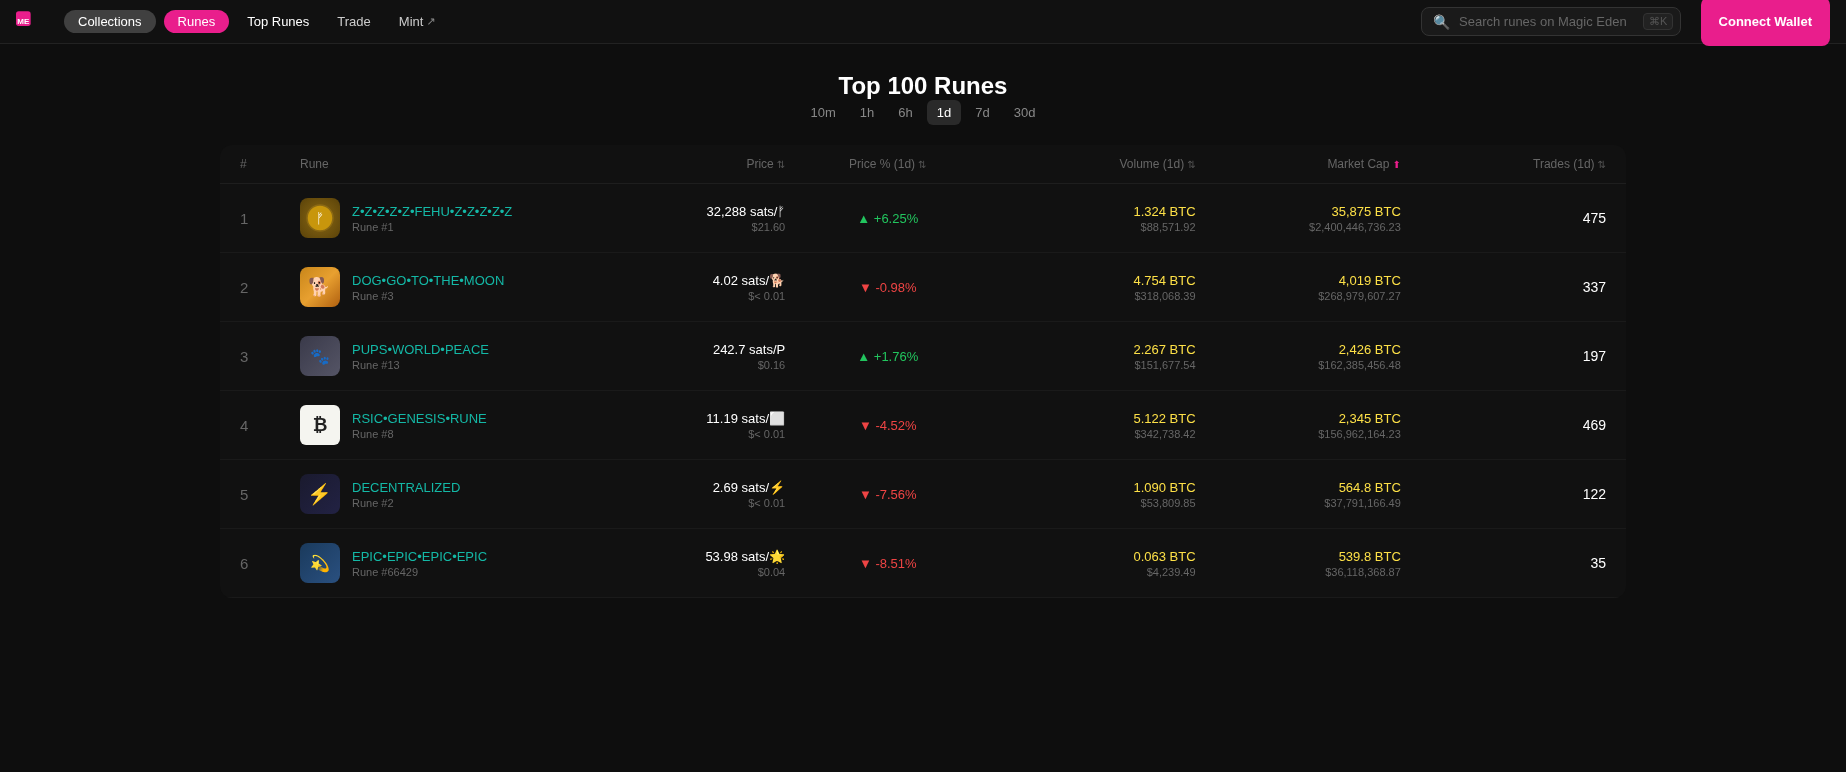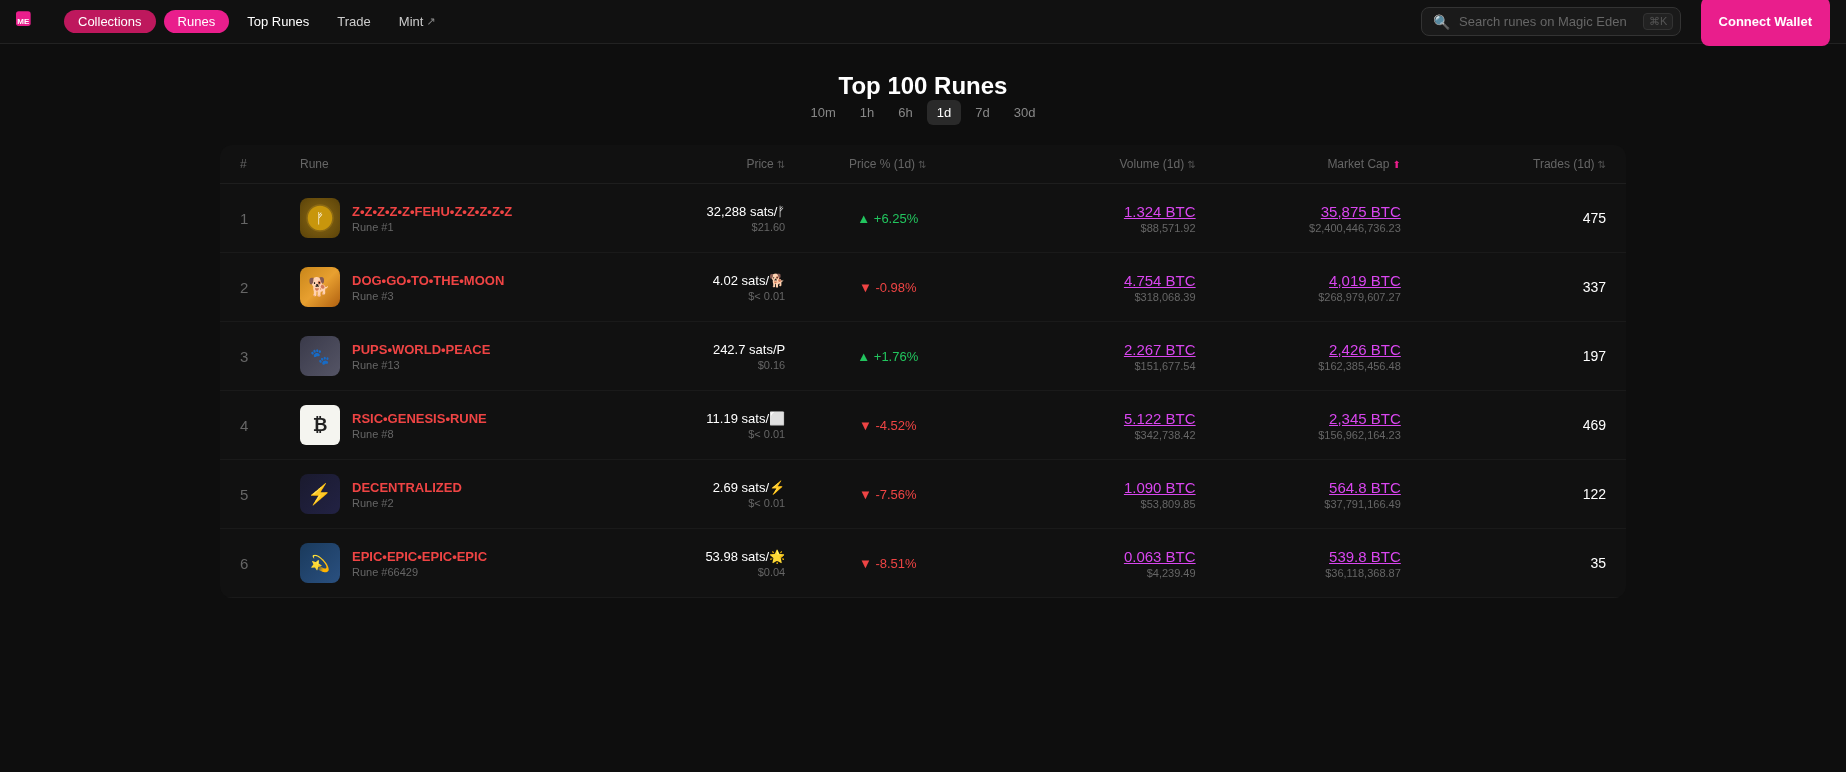--- a/index.html
+++ b/index.html
@@ -34,21 +34,21 @@
     }
     .nav-pill {
       padding: 4px 14px;
       border-radius: 20px;
       font-size: 13px;
       cursor: pointer;
       color: #ccc;
       text-decoration: none;
     }
     .nav-pill.active {
-      background: #be185d;
+      background: #404040;
       color: #fff;
     }
     .nav-link {
       padding: 4px 10px;
       font-size: 13px;
       color: #ccc;
       cursor: pointer;
     }
     .nav-link.active { color: #fff; font-weight: 500; }
     .mint-link {
@@ -174,23 +174,23 @@
       overflow: hidden;
       flex-shrink: 0;
       display: flex;
       align-items: center;
       justify-content: center;
       font-size: 20px;
     }
     .rune-icon.gold { background: radial-gradient(circle, #8B6914, #5a4209); }
     .rune-info { display: flex; flex-direction: column; }
     .rune-name {
-      font-weight: 700;
-      font-size: 13px;
-      color: #ef4444;
+      font-weight: 400;
+      font-size: 13px;
+      color: #14b8a6;
     }
     .rune-id {
       font-size: 11px;
       color: #666;
       margin-top: 2px;
     }
     .price-cell { text-align: right; }
     .price-main {
       font-size: 13px;
       color: #fff;
@@ -198,23 +198,22 @@
     .price-usd {
       font-size: 11px;
       color: #666;
       margin-top: 2px;
     }
     .pct-cell { text-align: center; }
     .pct-up { color: #22c55e; font-size: 13px; font-weight: 500; }
     .pct-down { color: #ef4444; font-size: 13px; font-weight: 500; }
     .vol-cell, .mcap-cell, .trades-cell { text-align: right; }
     .vol-btc, .mcap-btc {
-      font-size: 15px;
-      color: #d946ef;
-      text-decoration: underline;
+      font-size: 13px;
+      color: #fde047;
     }
     .vol-usd, .mcap-usd {
       font-size: 11px;
       color: #666;
       margin-top: 2px;
     }
     .trades-val {
       font-size: 14px;
       color: #fff;
       font-weight: 500;

